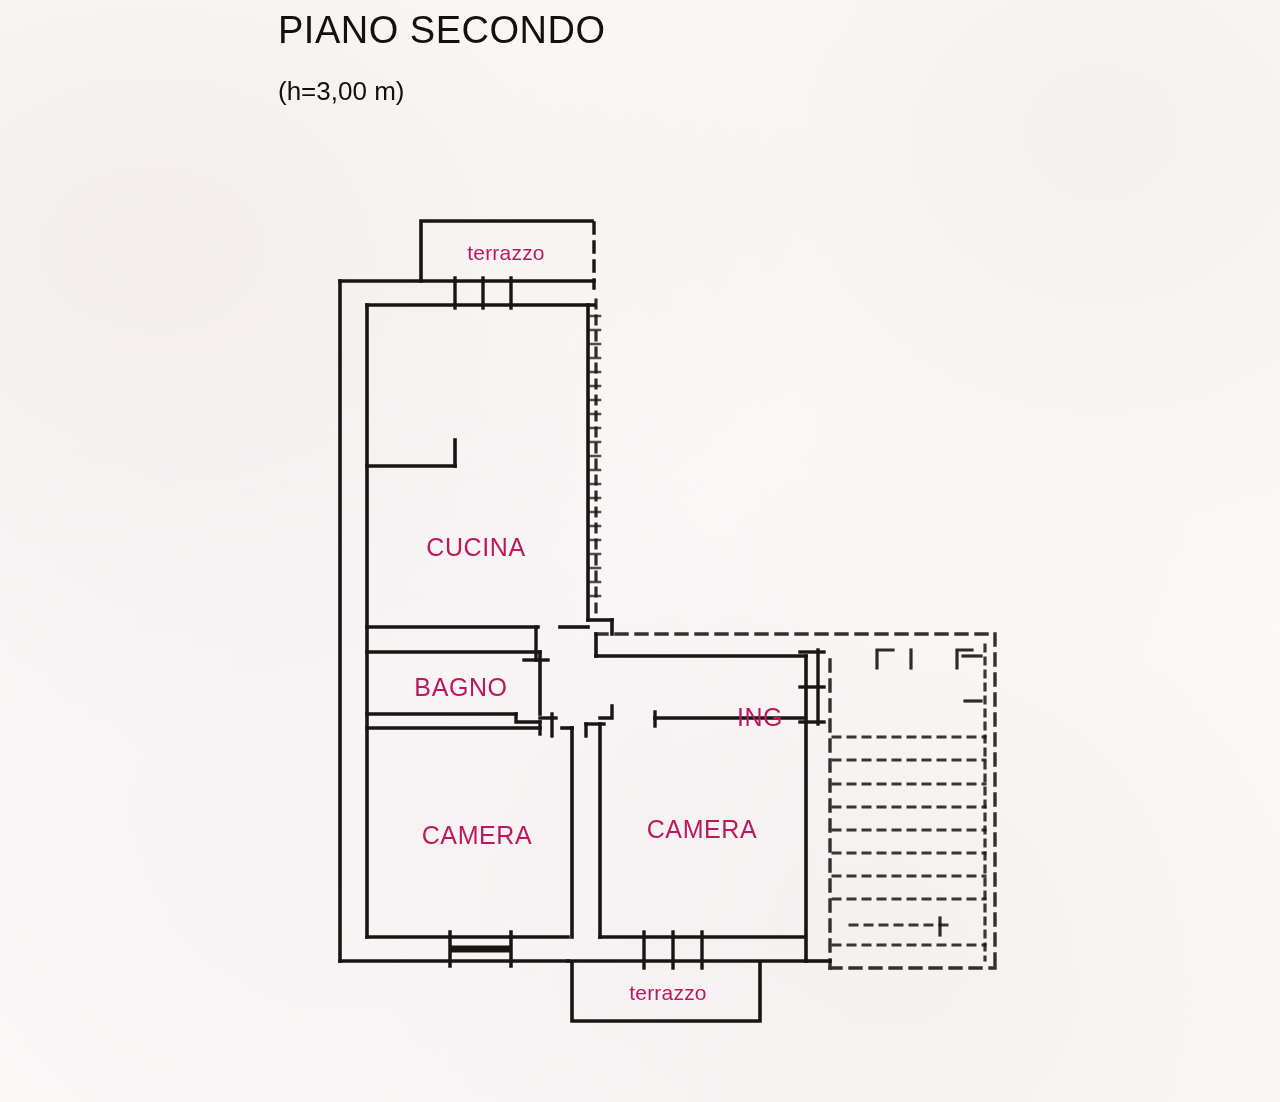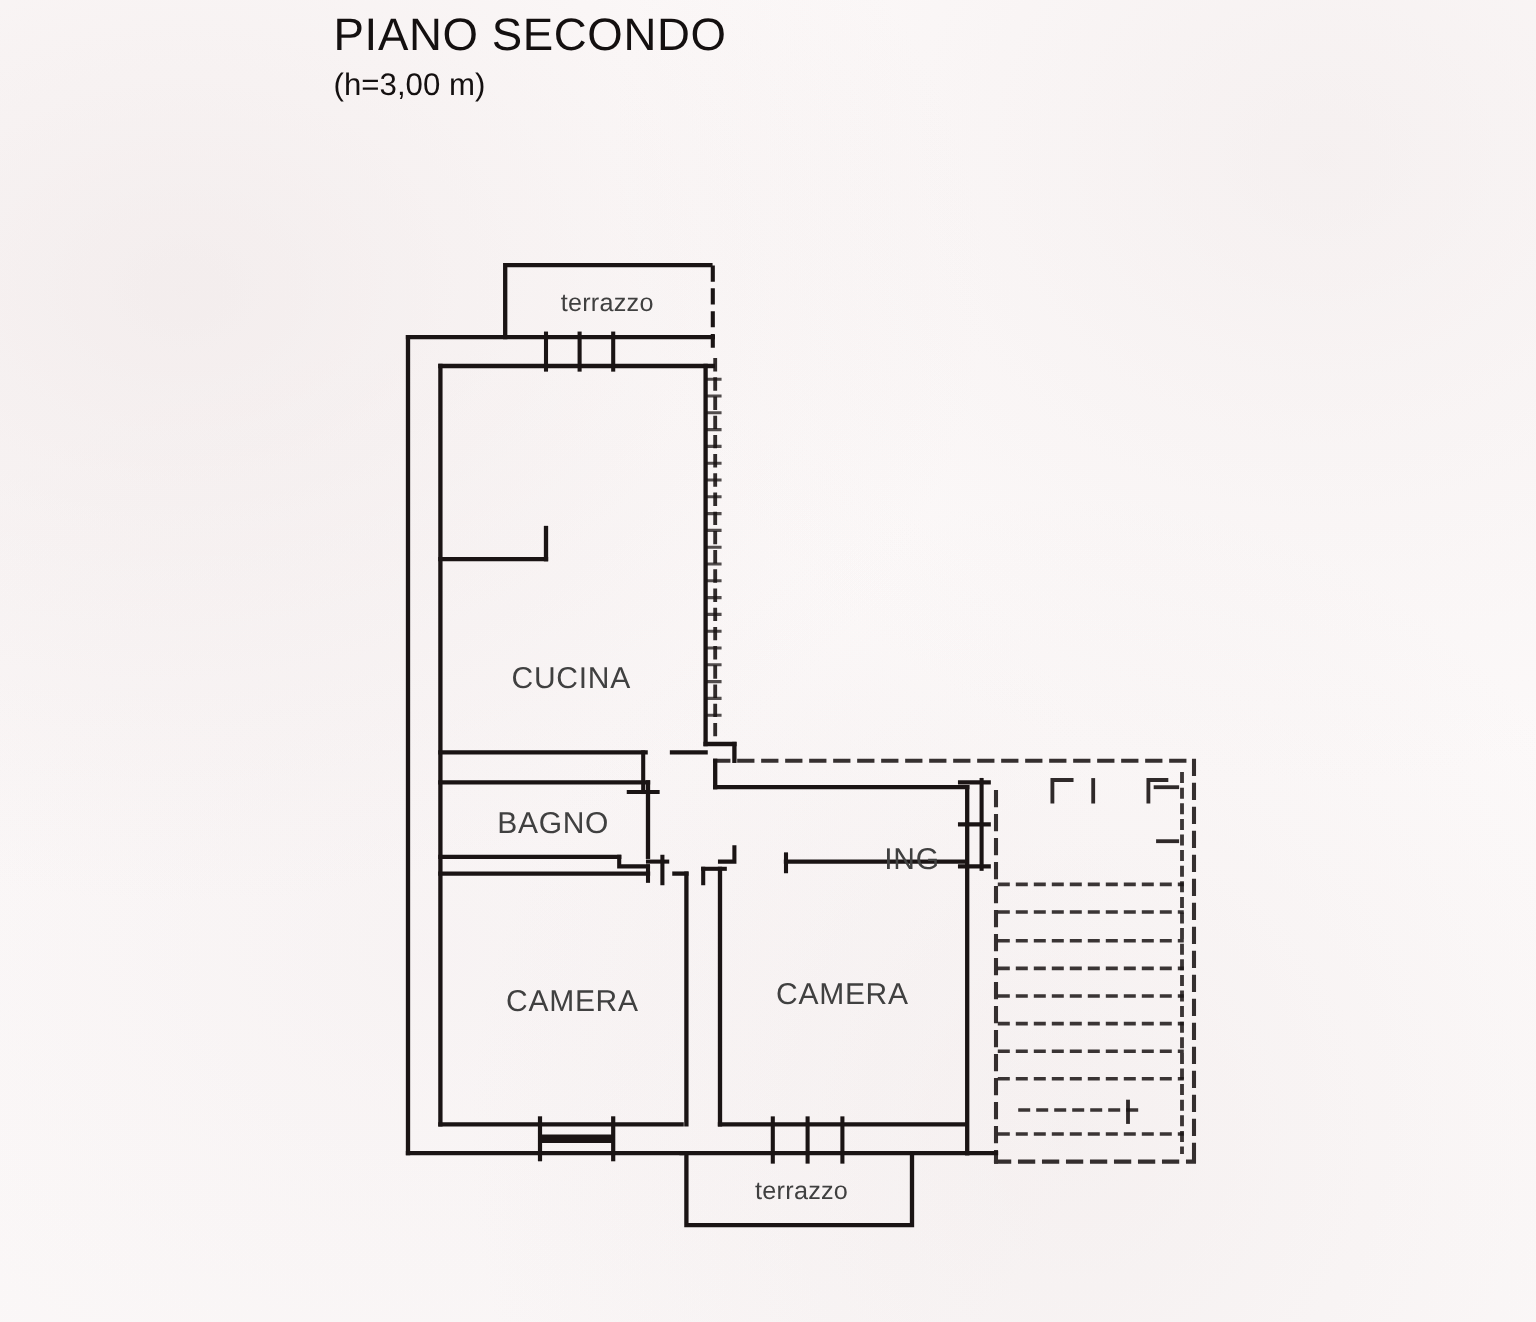--- a/index.html
+++ b/index.html
@@ -35,31 +35,31 @@
   }
   #floor-title {
     font-size: 38px;
     letter-spacing: 0.5px;
     line-height: 44px;
     white-space: nowrap;
   }
   #floor-height {
     font-size: 26px;
     line-height: 32px;
-    margin-top: 2px;
+    margin-top: 23px;
     white-space: nowrap;
   }
   #plan {
     position: absolute;
     left: 0;
     top: 0;
   }
   .room-label {
     position: absolute;
-    color: #404040;
+    color: #be185d;
     white-space: nowrap;
     transform: translate(-50%, -50%);
   }
   .lbl-room  { font-size: 25px; letter-spacing: 0.6px; }
   .lbl-terr  { font-size: 21px; letter-spacing: 0.2px; }
 </style>
 </head>
 <body>
 
 <div id="page">
@@ -225,21 +225,21 @@
 
       <g stroke-width="3.6">
         <path d="M 572 963 L 572 1021 L 760 1021 L 760 963"></path>
       </g>
 
     </g>
   </svg>
 
   <div class="room-label lbl-terr" style="left:506px; top:253px;">terrazzo</div>
 
-  <div class="room-label lbl-room" style="left:476px; top:566px;">CUCINA</div>
+  <div class="room-label lbl-room" style="left:476px; top:547px;">CUCINA</div>
 
   <div class="room-label lbl-room" style="left:461px; top:687px;">BAGNO</div>
 
   <div class="room-label lbl-room" style="left:760px; top:717px;">ING</div>
 
   <div class="room-label lbl-room" style="left:477px; top:835px;">CAMERA</div>
 
   <div class="room-label lbl-room" style="left:702px; top:829px;">CAMERA</div>
 
   <div class="room-label lbl-terr" style="left:668px; top:993px;">terrazzo</div>

